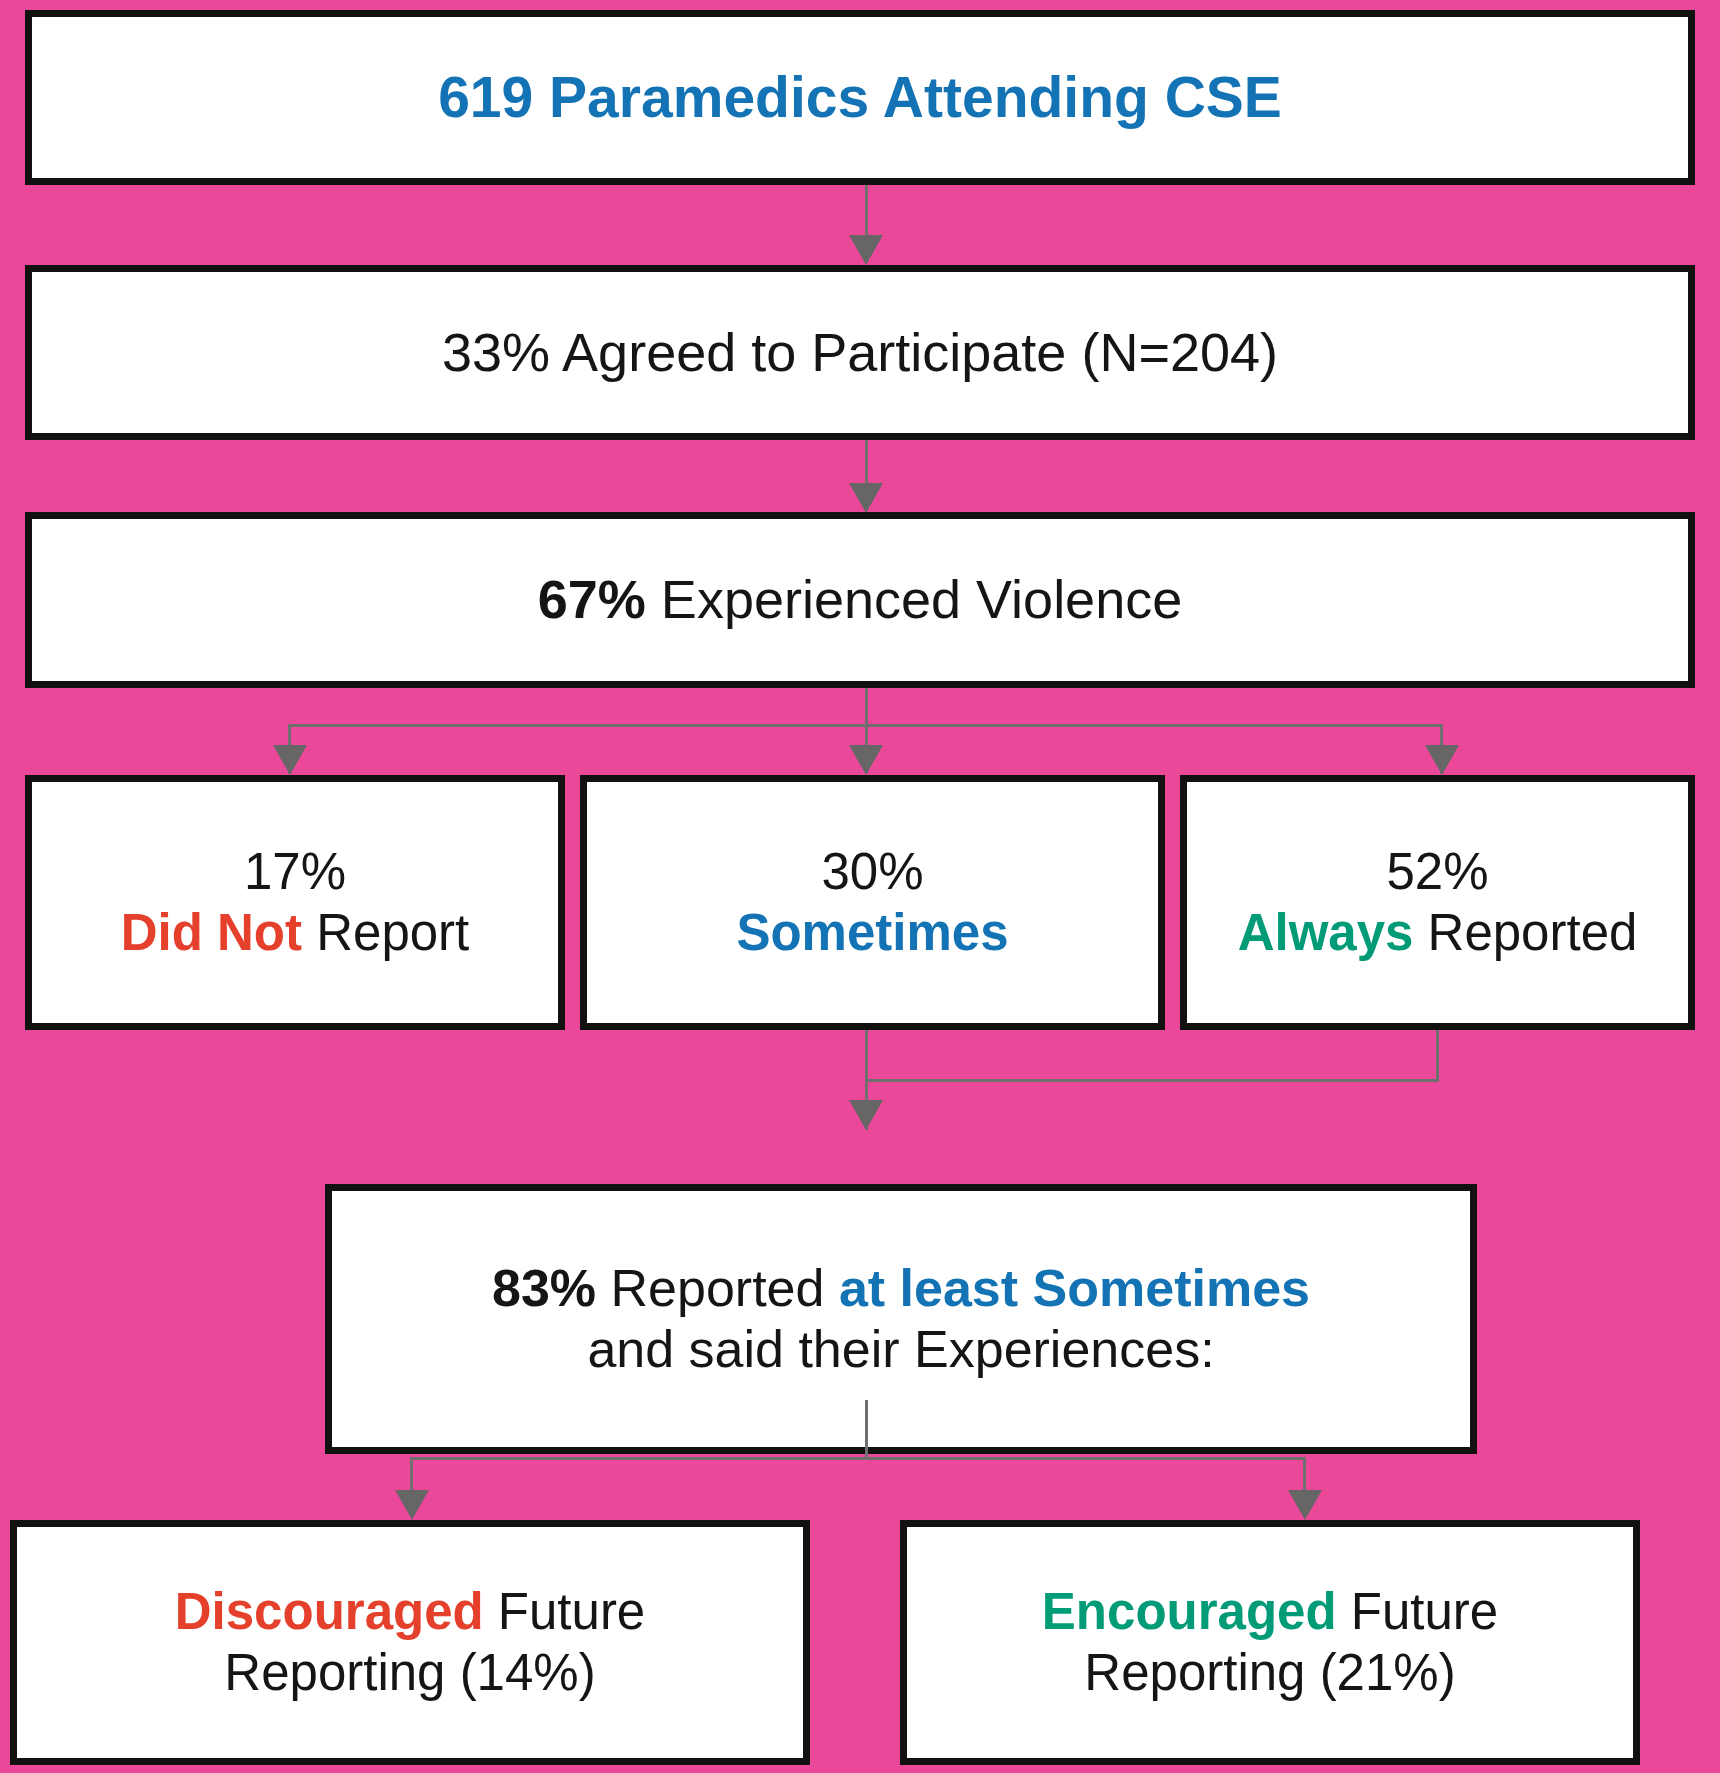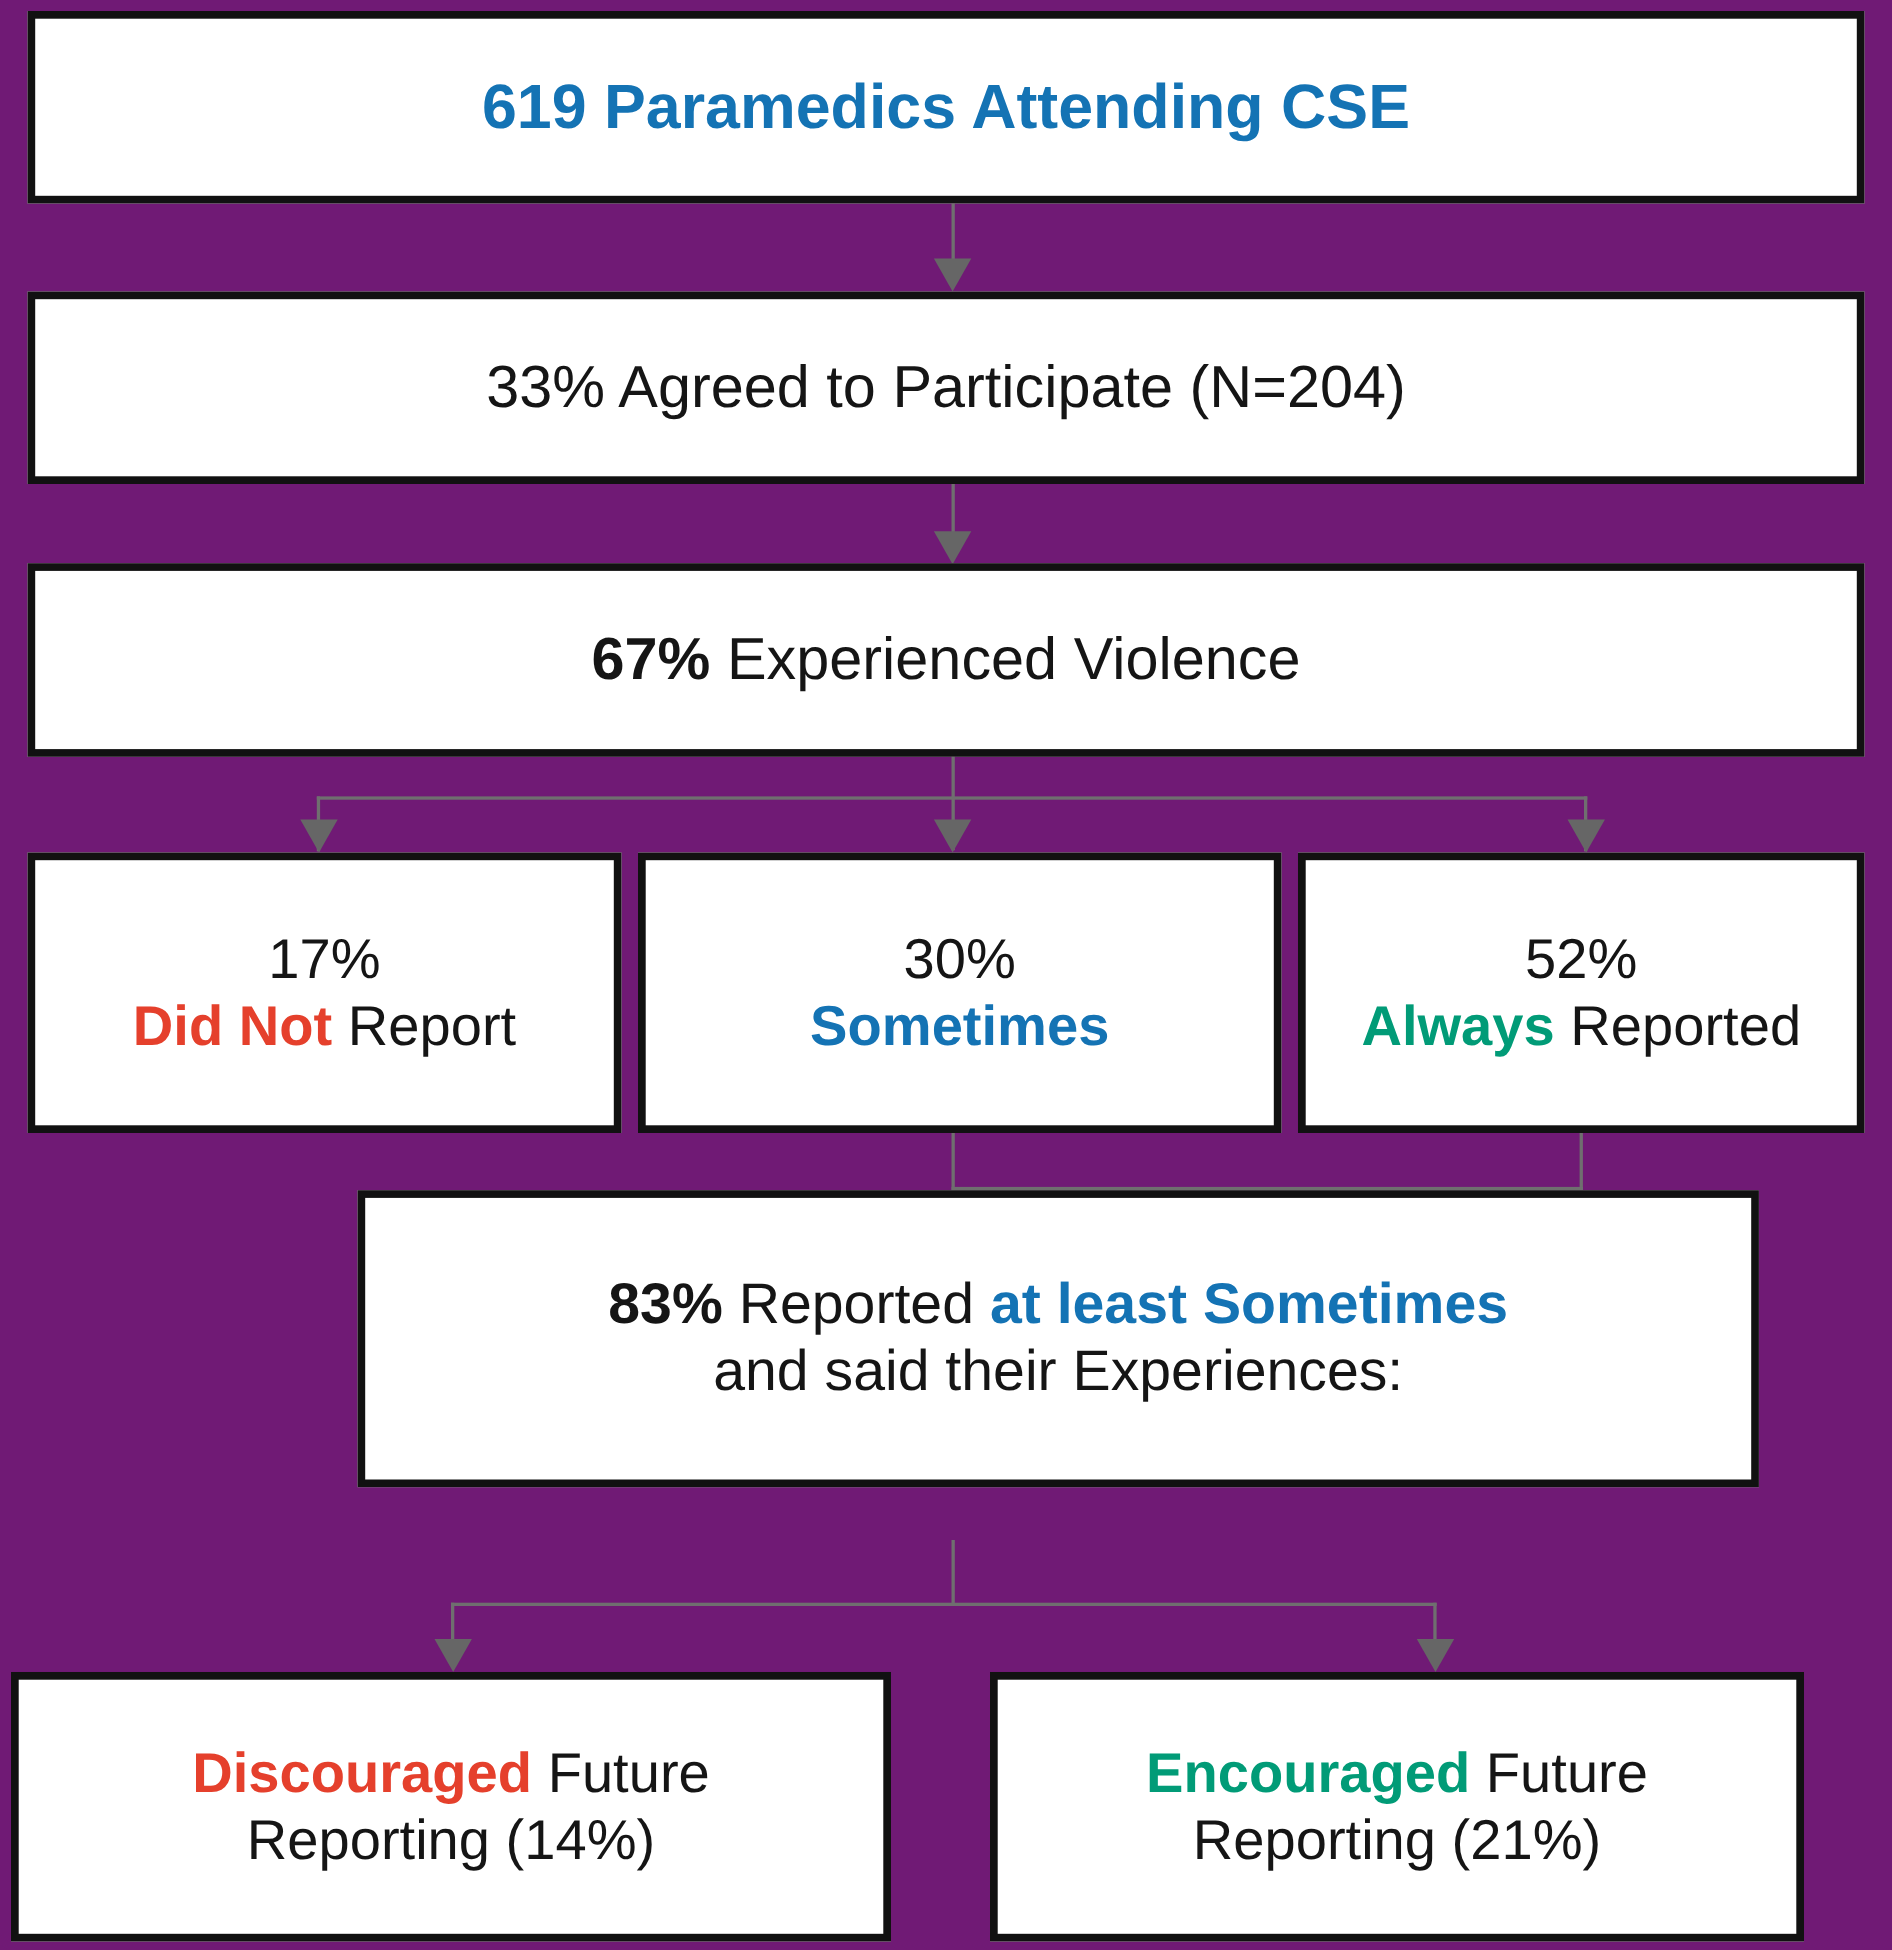--- a/index.html
+++ b/index.html
@@ -7,21 +7,21 @@
     padding: 0;
     background: #ffffff;
   }
   body {
     font-family: "Liberation Sans", sans-serif;
   }
   #flow-root {
     position: relative;
     width: 1720px;
     height: 1773px;
-    background: #701a75;
+    background: #ec4899;
     overflow: hidden;
   }
   .node {
     position: absolute;
     box-sizing: border-box;
     border: 7px solid #111111;
     background: #ffffff;
     display: flex;
     align-items: center;
     justify-content: center;
@@ -116,21 +116,21 @@
       <span>52%</span><br>
       <span class="bold teal">Always</span><span> Reported</span>
     </span>
   </div>
 
   <div class="conn vline" style="left:865px; top:1030px; width:3px; height:100px;"></div>
   <div class="conn vline" style="left:1436px; top:1030px; width:3px; height:52px;"></div>
   <div class="conn hline" style="left:865px; top:1079px; width:574px; height:3px;"></div>
   <div class="arrow" style="left:849px; top:1100px;"></div>
 
-  <div class="node" id="node-atleast" style="left:325px; top:1082px; width:1274px; height:270px;">
+  <div class="node" id="node-atleast" style="left:325px; top:1184px; width:1152px; height:270px;">
     <span class="txt">
       <span class="bold">83%</span><span> Reported </span><span class="bold blue">at least Sometimes</span><br>
       <span>and said their Experiences:</span>
     </span>
   </div>
 
   <div class="conn vline" style="left:865px; top:1400px; width:3px; height:58px;"></div>
   <div class="conn hline" style="left:410px; top:1457px; width:896px; height:3px;"></div>
   <div class="conn vline" style="left:410px; top:1457px; width:3px; height:48px;"></div>
   <div class="conn vline" style="left:1303px; top:1457px; width:3px; height:48px;"></div>

